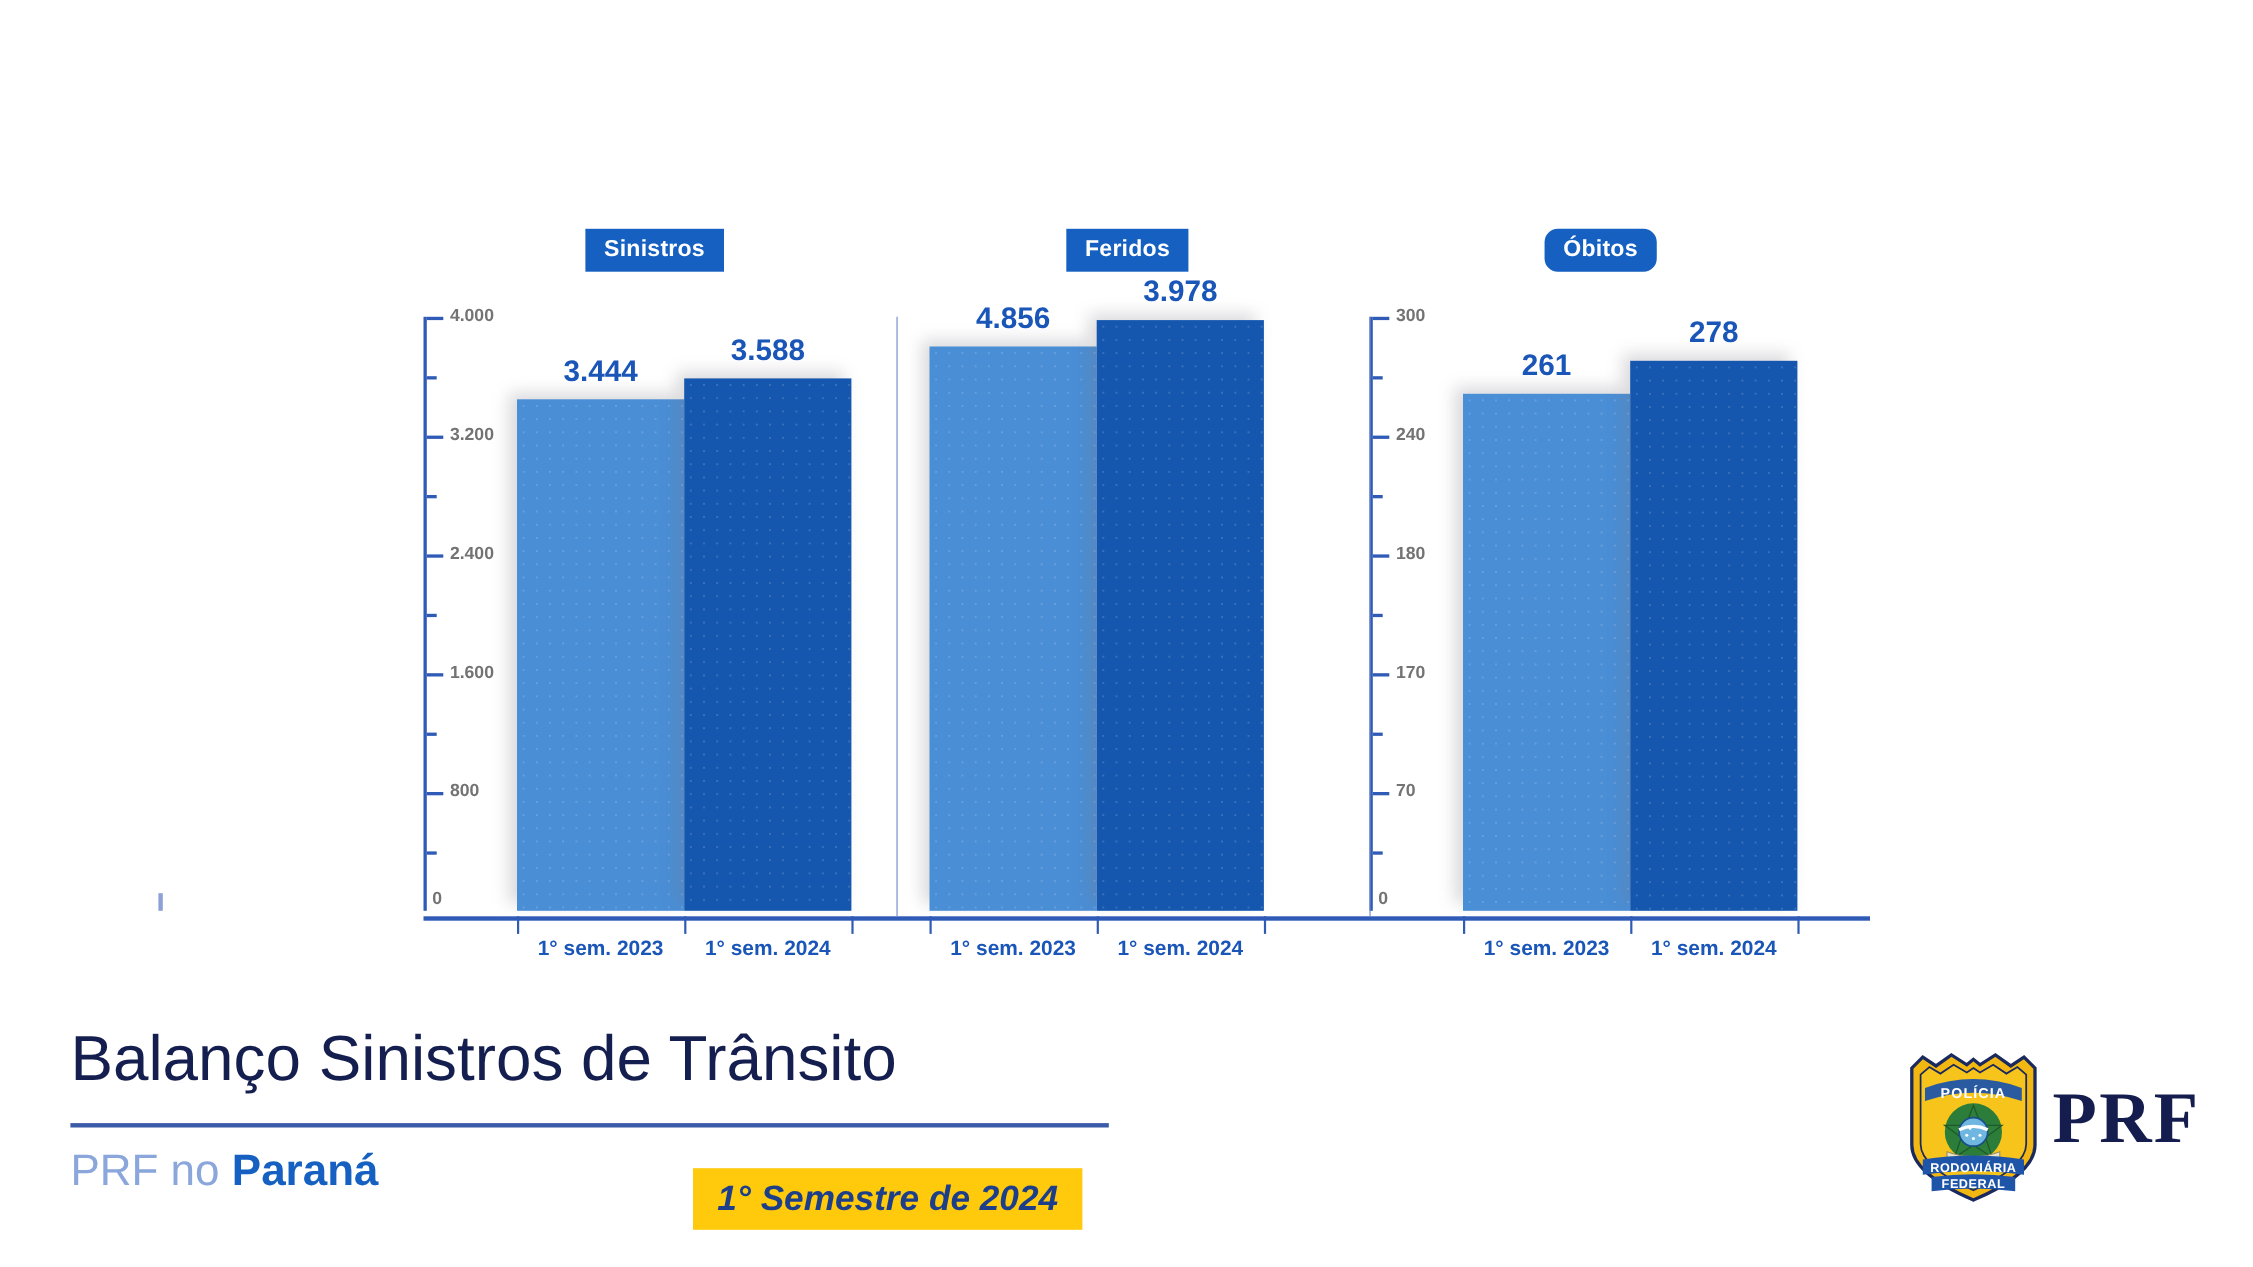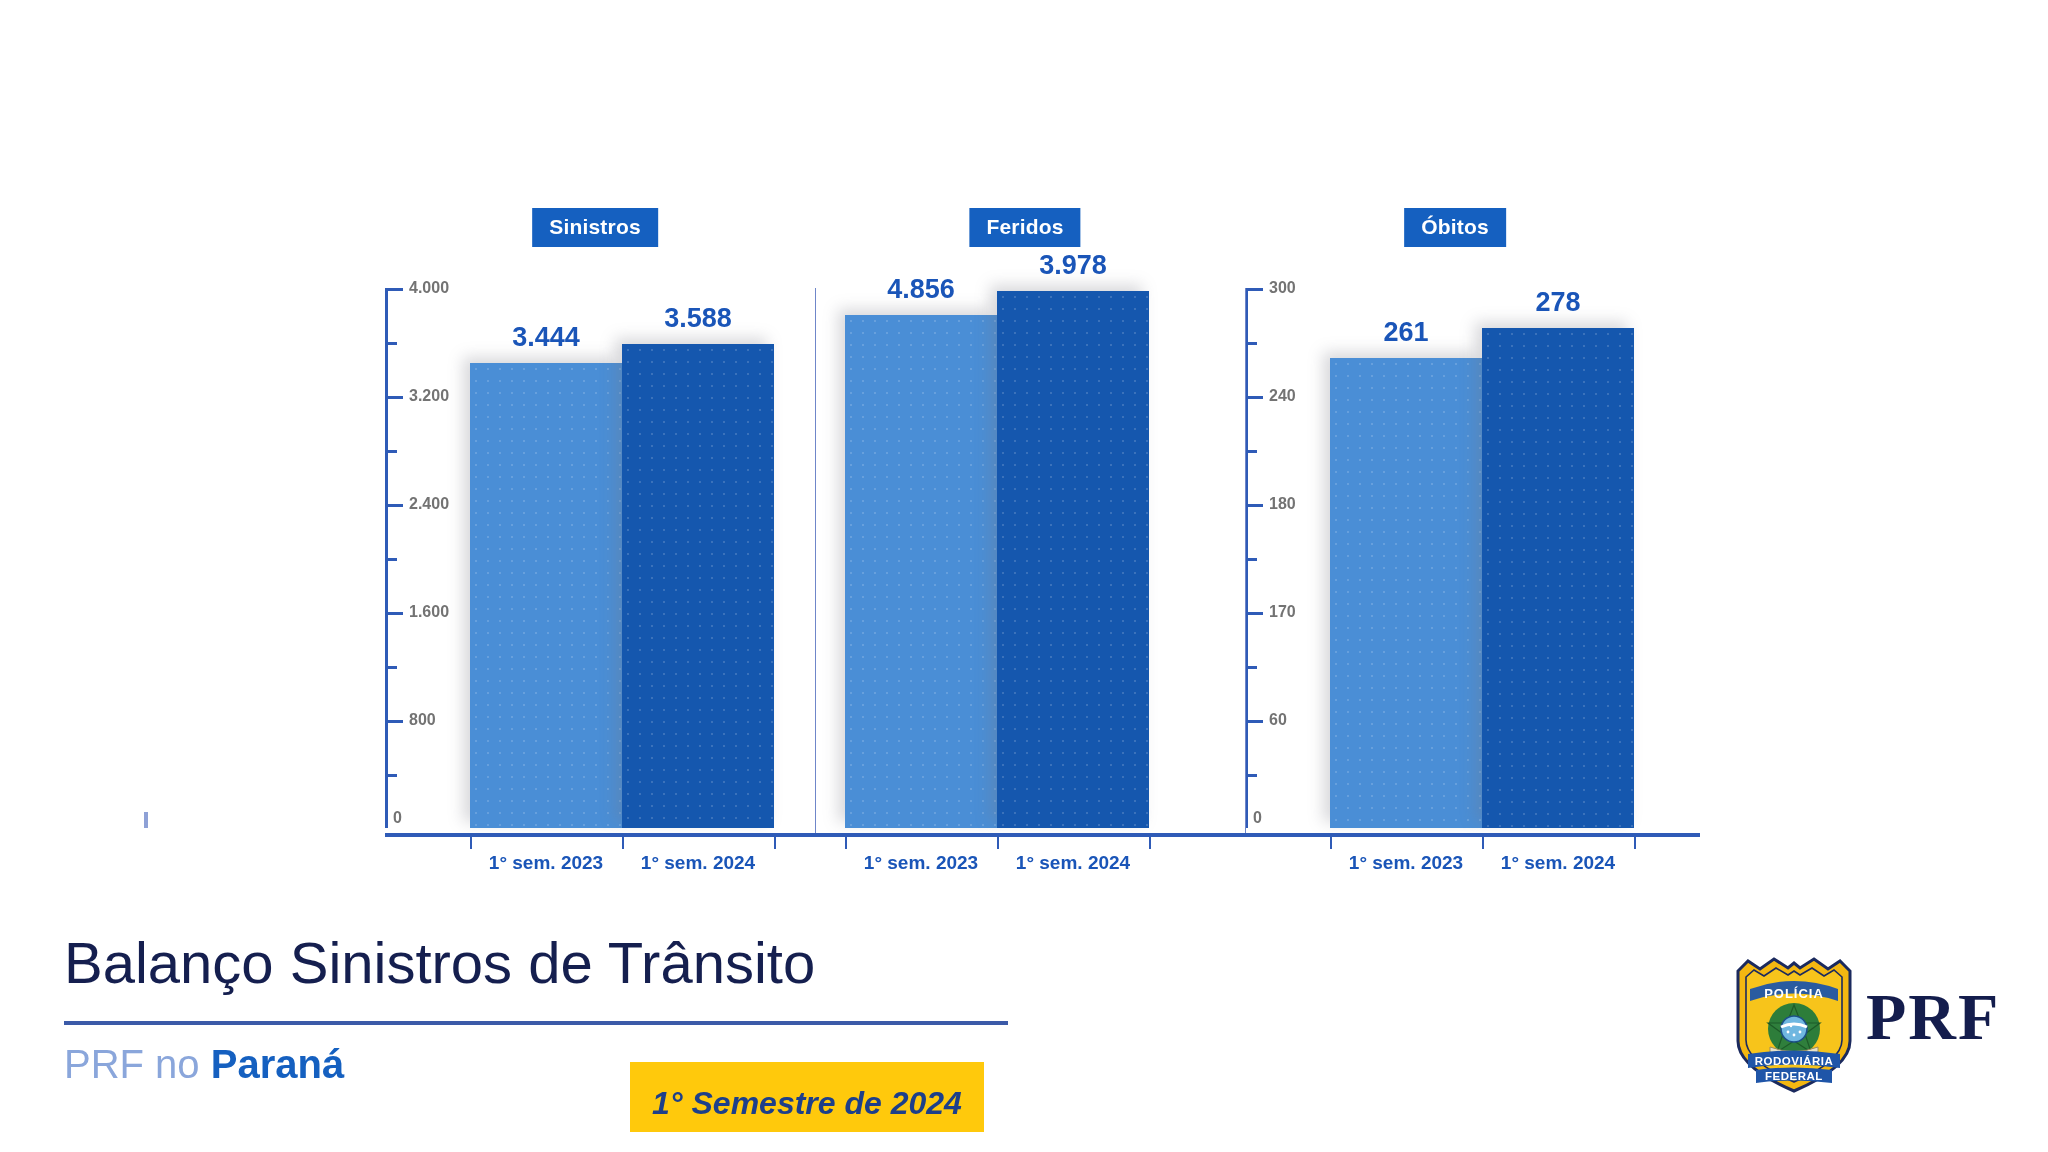--- a/index.html
+++ b/index.html
@@ -190,21 +190,21 @@
   #footer-sub .light{ color:#8aa6db; }
   #footer-sub .strong{ color:#1560c0; font-weight:bold; }
   #period-badge{
     position:absolute;
     left:630px; top:1062px;
     background:#ffc90c;
     color:#1d3f8a;
     font-size:32px;
     font-weight:bold;
     font-style:italic;
-    padding:23px 22px 10px 22px;
+    padding:9px 22px 10px 22px;
     white-space:nowrap;
   }
 
   
   #prf-logo{
     position:absolute;
     left:1730px; top:955px;
     width:290px; height:140px;
   }
   #prf-shield{ position:absolute; left:0; top:0; }
@@ -258,31 +258,31 @@
         <div class="plot" style="left: 0px; width: 420px;">
           <div class="bars" style="left: 30px; width: 304px;">
             <div class="bar y2023" style="left: 0px; width: 152px; height: 512.865px;"></div>
             <div class="barvalue" style="left: 76px; bottom: 522.865px;">4.856</div>
             <div class="bar y2024" style="left: 152px; width: 152px; height: 537.03px;"></div>
             <div class="barvalue" style="left: 228px; bottom: 547.03px;">3.978</div>
           </div>
         </div>
       </div>
       <div class="panel" style="left: 1245px; width: 420px;">
-        <div class="panel-badge" style="left: 210px;">Óbitos</div>
+        <div class="panel-badge" style="left: 210px; border-radius: 12px;">Óbitos</div>
         <div class="plot" style="left: 0px; width: 420px;">
           <div class="yaxis" style="left: 0px;"></div>
           <div class="tick minor" style="left: 3px; top: 486px;"></div>
           <div class="tick minor" style="left: 3px; top: 378px;"></div>
           <div class="tick minor" style="left: 3px; top: 270px;"></div>
           <div class="tick minor" style="left: 3px; top: 162px;"></div>
           <div class="tick minor" style="left: 3px; top: 54px;"></div>
           <div class="ticklabel zero" style="left: 8px; top: 540px;">0</div>
           <div class="tick major" style="left: 3px; top: 432px;"></div>
-          <div class="ticklabel" style="left: 24px; top: 432px;">60</div>
+          <div class="ticklabel" style="left: 24px; top: 432px;">70</div>
           <div class="tick major" style="left: 3px; top: 324px;"></div>
           <div class="ticklabel" style="left: 24px; top: 324px;">170</div>
           <div class="tick major" style="left: 3px; top: 216px;"></div>
           <div class="ticklabel" style="left: 24px; top: 216px;">180</div>
           <div class="tick major" style="left: 3px; top: 108px;"></div>
           <div class="ticklabel" style="left: 24px; top: 108px;">240</div>
           <div class="tick major" style="left: 3px; top: 0px;"></div>
           <div class="ticklabel" style="left: 24px; top: 0px;">300</div>
           <div class="bars" style="left: 85px; width: 304px;">
             <div class="bar y2023" style="left: 0px; width: 152px; height: 469.8px;"></div>

